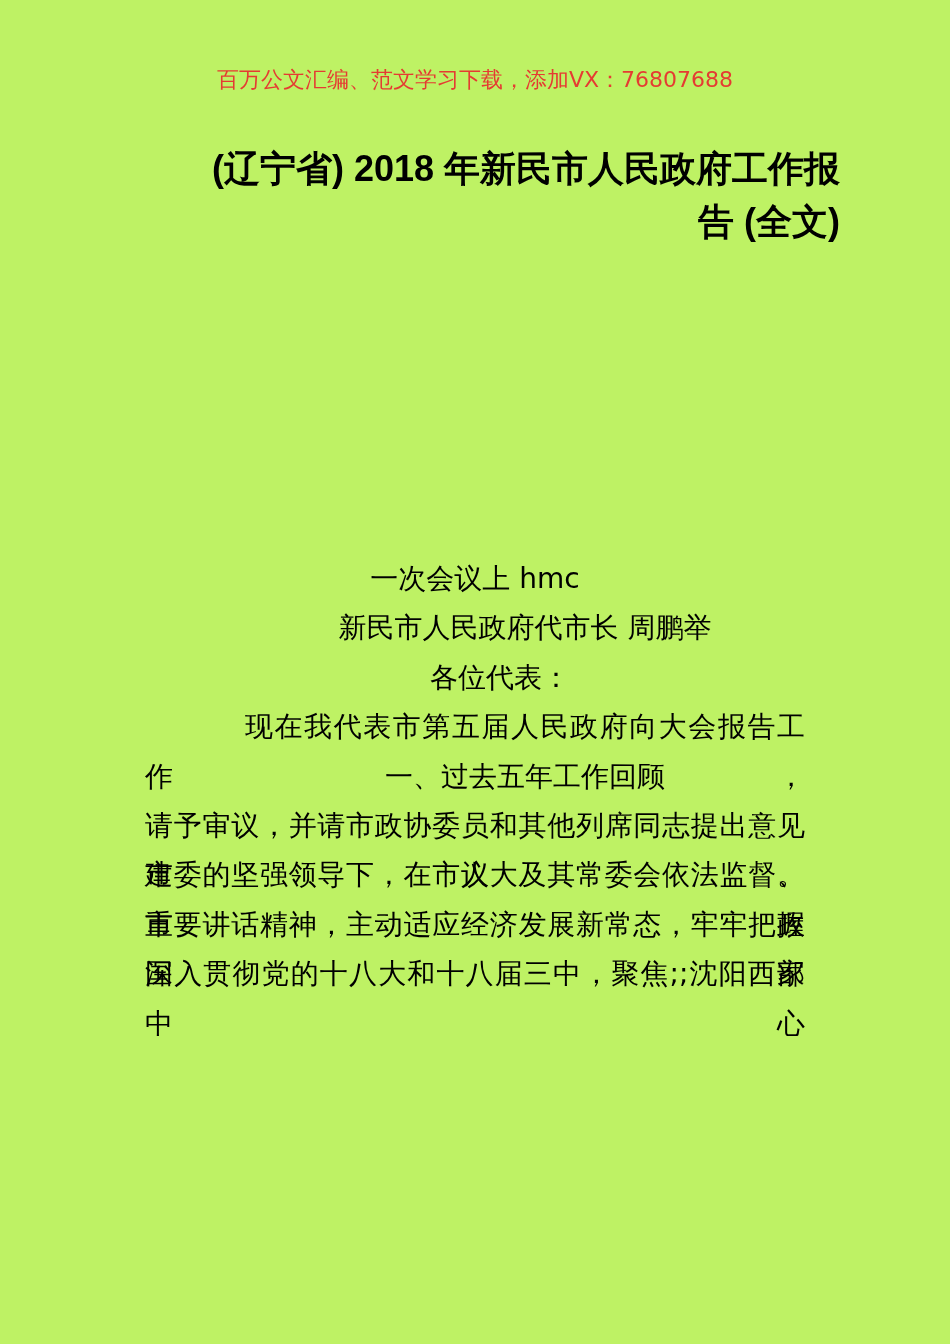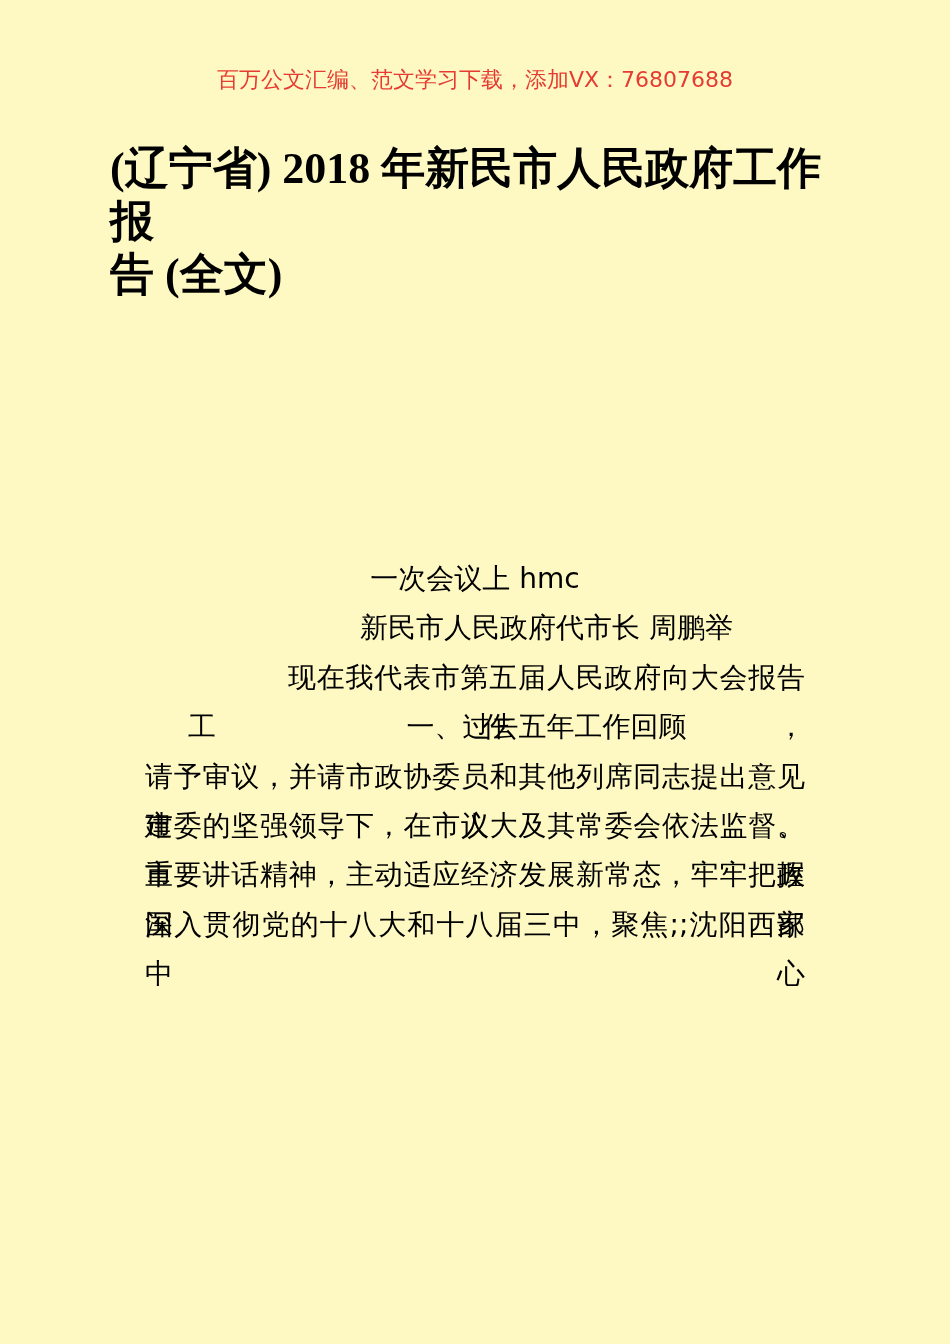--- a/index.html
+++ b/index.html
@@ -9,42 +9,42 @@
     background: #ffffff;
     position: relative;
     overflow: hidden;
     font-family: "DejaVu Sans", sans-serif;
     color: #000000;
   }
   .page {
     position: absolute;
     left: 0; top: 0;
     width: 950px; height: 1344px;
-    background: #fef9c3;
+    background: #bef264;
   }
   .banner {
     position: absolute;
     top: 66px;
     left: 0;
     width: 950px;
     text-align: center;
     font-size: 22px;
     line-height: 28px;
     color: #e53b32;
     font-family: "DejaVu Sans", sans-serif;
   }
   .title {
     position: absolute;
     top: 142px;
     left: 110px;
     width: 730px;
-    text-align: left;
-    font-family: Liberation Serif, serif;
+    text-align: right;
+    font-family: Liberation Sans, sans-serif;
     font-weight: 700;
-    font-size: 44px;
+    font-size: 36px;
     line-height: 53px;
     letter-spacing: 0px;
   }
   .docbody {
     position: absolute;
     top: 554px;
     left: 145px;
     width: 660px;
     font-size: 28px;
     line-height: 49.4px;
@@ -56,21 +56,21 @@
     text-align: center;
   }
   .line.fill {
     white-space: normal;
     text-align: justify;
     text-align-last: justify;
     text-justify: inter-character;
   }
   .ind55  { padding-left: 55px; }
   .ind55.fill  { padding-left: 0; text-indent: 55px; }
-  .ind100 { padding-left: 100px; margin-left: 43px; }
+  .ind100 { padding-left: 100px; }
   .ind100.fill { padding-left: 0; text-indent: 100px; font-family: Liberation Serif, serif; }
   .ind50  { padding-left: 50px; }
 </style>
 </head>
 <body>
 
 <div class="page">
 
   <div class="banner">百万公文汇编、范文学习下载，添加VX：76807688</div>
 
@@ -78,20 +78,21 @@
     <div class="title-line">(辽宁省) 2018 年新民市人民政府工作报</div>
     <div class="title-line">告 (全文)</div>
   </div>
 
   <div class="docbody">
 
     <div class="line">一次会议上 hmc</div>
 
     <div class="line ind100">新民市人民政府代市长 周鹏举</div>
 
+    <div class="line ind50">各位代表：</div>
 
     <div class="line ind100 fill">现在我代表市第五届人民政府向大会报告工作，</div>
     <div class="line ind100">一、过去五年工作回顾</div>
 
     <div class="line fill">请予审议，并请市政协委员和其他列席同志提出意见建议。</div>
 
     <div class="line fill">市委的坚强领导下，在市人大及其常委会依法监督、市政</div>
     <div class="line fill">重要讲话精神，主动适应经济发展新常态，牢牢把握国家</div>
     <div class="line fill">深入贯彻党的十八大和十八届三中，聚焦;;沈阳西部中心</div>
 

